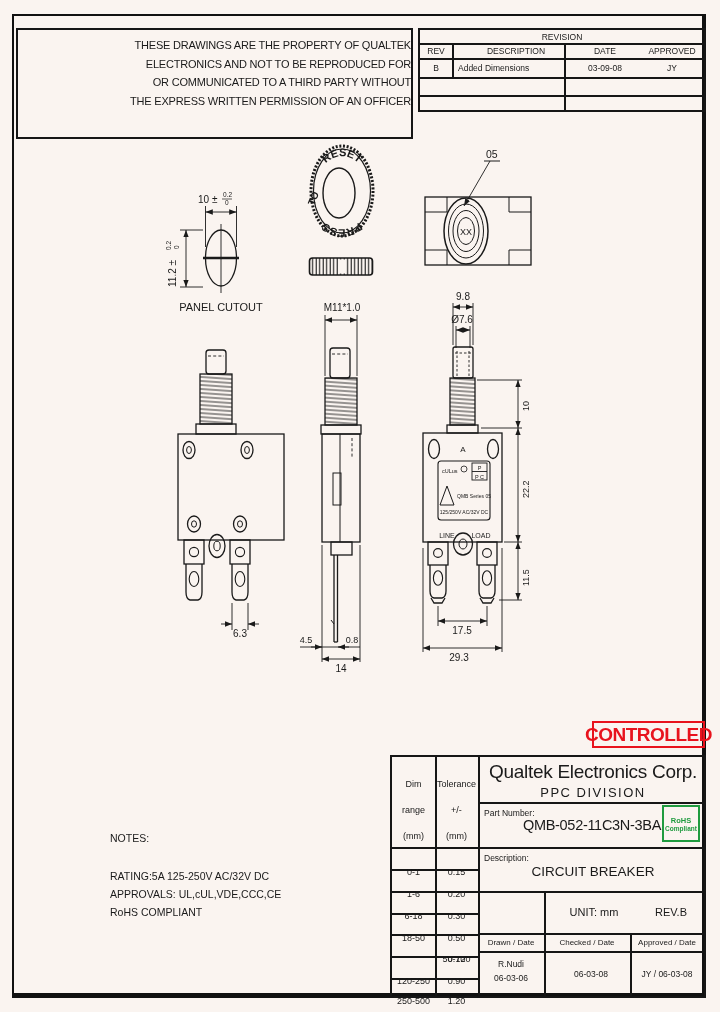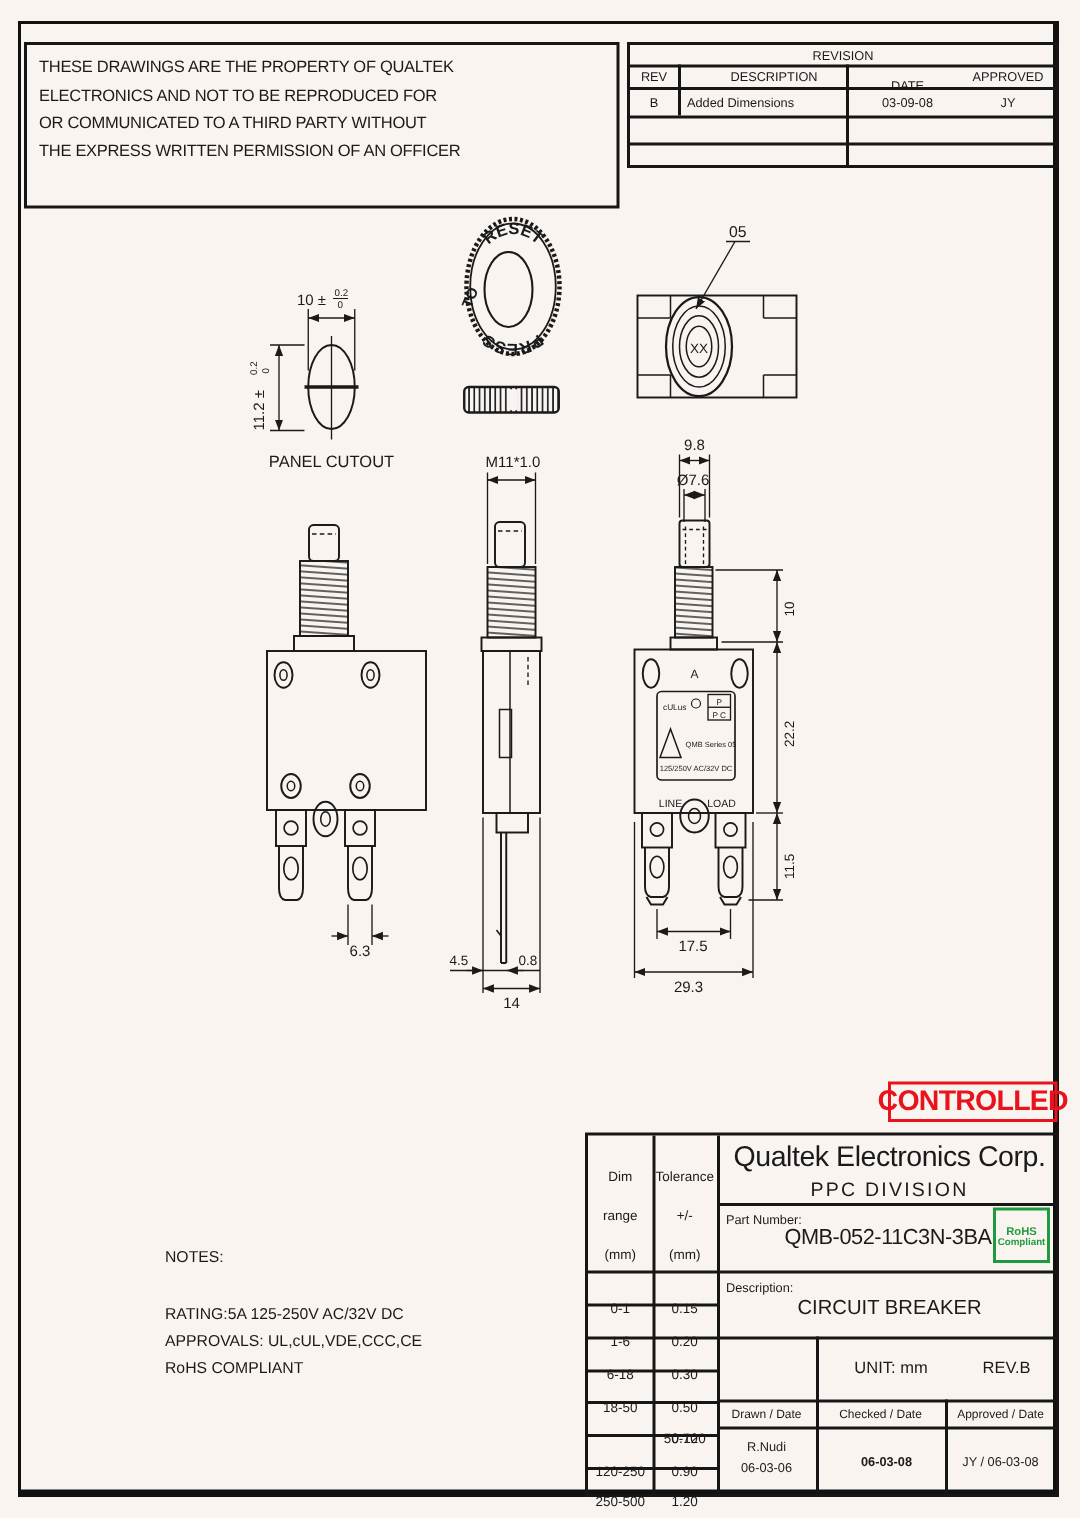--- a/index.html
+++ b/index.html
@@ -2,21 +2,21 @@
 <html><head>
 <meta charset="utf-8">
 <style>
   html,body{margin:0;padding:0;}
   #page{position:relative;width:720px;height:1012px;background:#faf4f0;font-family:"Liberation Sans",sans-serif;color:#1a1a1a;overflow:hidden;}
   .abs{position:absolute;}
   .hl{position:absolute;background:#161616;height:1.5px;}
   .vl{position:absolute;background:#161616;width:1.5px;}
   .ctr{display:flex;align-items:center;justify-content:center;text-align:center;}
   .sheet{position:absolute;left:12px;top:14px;width:694px;height:984px;border:2px solid #111;border-right-width:4px;border-bottom-width:5px;box-sizing:border-box;}
-  .disclaimer{position:absolute;left:16px;top:28px;width:397px;height:111px;border:2.5px solid #161616;box-sizing:border-box;padding:6px 0 0 8px;}
+  .disclaimer{position:absolute;left:16px;top:28px;width:397px;height:111px;border:2.5px solid #161616;box-sizing:border-box;padding:6px 0 0 8px;text-align:right;}
   .disclaimer div{font-size:11px;line-height:18.5px;letter-spacing:-0.2px;white-space:nowrap;}
   .revtab{position:absolute;left:418px;top:28px;width:288px;height:84px;border:2px solid #161616;box-sizing:border-box;font-size:8.5px;}
   .revtab .cell{position:absolute;white-space:nowrap;}
   .tblock{position:absolute;left:390px;top:755px;width:316px;height:243px;border:2px solid #161616;box-sizing:border-box;}
   .tol{font-size:9px;margin-top:14px;}
   .stamp{position:absolute;left:592px;top:721px;width:113px;height:27px;border:2.5px solid #e8131d;box-sizing:border-box;color:#e8131d;font-size:19px;font-weight:bold;letter-spacing:-0.5px;}
   .notes{position:absolute;left:110px;top:829px;font-size:10.5px;}
   .notes .nline{line-height:18px;white-space:nowrap;}
   .badge{position:absolute;left:270px;top:48px;width:38px;height:37px;border:2px solid #1f9b3f;box-sizing:border-box;color:#1f9b3f;flex-direction:column;font-weight:bold;}
   svg text{fill:#1a1a1a;}
@@ -38,21 +38,21 @@
   <div class="revtab">
     <div class="hl" style="left:0;top:13px;width:284px;"></div>
     <div class="hl" style="left:0;top:28px;width:284px;"></div>
     <div class="hl" style="left:0;top:47px;width:284px;"></div>
     <div class="hl" style="left:0;top:65px;width:284px;"></div>
     <div class="vl" style="left:32px;top:13px;height:34px;"></div>
     <div class="vl" style="left:144px;top:13px;height:67px;"></div>
     <div class="cell ctr" style="left:0;top:0;width:284px;height:13px;">REVISION</div>
     <div class="cell ctr" style="left:0;top:13px;width:32px;height:15px;">REV</div>
     <div class="cell ctr" style="left:32px;top:13px;width:128px;height:15px;">DESCRIPTION</div>
-    <div class="cell ctr" style="left:150px;top:13px;width:70px;height:27px;">DATE</div>
+    <div class="cell ctr" style="left:150px;top:13px;width:70px;height:15px;">DATE</div>
     <div class="cell ctr" style="left:220px;top:13px;width:64px;height:15px;">APPROVED</div>
     <div class="cell ctr" style="left:0;top:28px;width:32px;height:19px;">B</div>
     <div class="cell" style="left:38px;top:33px;">Added Dimensions</div>
     <div class="cell ctr" style="left:150px;top:28px;width:70px;height:19px;">03-09-08</div>
     <div class="cell ctr" style="left:220px;top:28px;width:64px;height:19px;">JY</div>
   </div>
 
   <svg class="abs" style="left:0;top:0;" width="720" height="1012" viewBox="0 0 720 1012">
     <defs>
       <marker id="arr" viewBox="0 0 10 10" refX="9" refY="5" markerWidth="9" markerHeight="9" orient="auto-start-reverse">
@@ -310,17 +310,17 @@
 
     <div class="abs ctr" style="left:152px;top:140px;width:100px;height:30px;font-size:11px;">UNIT: mm</div>
     <div class="abs ctr" style="left:246px;top:140px;width:66px;height:30px;font-size:11px;">REV.B</div>
 
     <div class="abs ctr" style="left:86px;top:176px;width:66px;height:18px;font-size:8px;">Drawn / Date</div>
     <div class="abs ctr" style="left:152px;top:176px;width:86px;height:18px;font-size:8px;">Checked / Date</div>
     <div class="abs ctr" style="left:238px;top:176px;width:74px;height:18px;font-size:8px;">Approved / Date</div>
 
     <div class="abs ctr" style="left:86px;top:200px;width:66px;height:14px;font-size:8.5px;">R.Nudi</div>
     <div class="abs ctr" style="left:86px;top:214px;width:66px;height:14px;font-size:8.5px;">06-03-06</div>
-    <div class="abs ctr" style="left:152px;top:194px;width:94px;height:45px;font-size:8.5px;font-weight:bold;">06-03-08</div>
+    <div class="abs ctr" style="left:152px;top:194px;width:94px;height:45px;font-size:8.5px;">06-03-08</div>
     <div class="abs ctr" style="left:238px;top:194px;width:74px;height:45px;font-size:8.5px;">JY / 06-03-08</div>
   </div>
 
 </div>
 
 </body></html>

